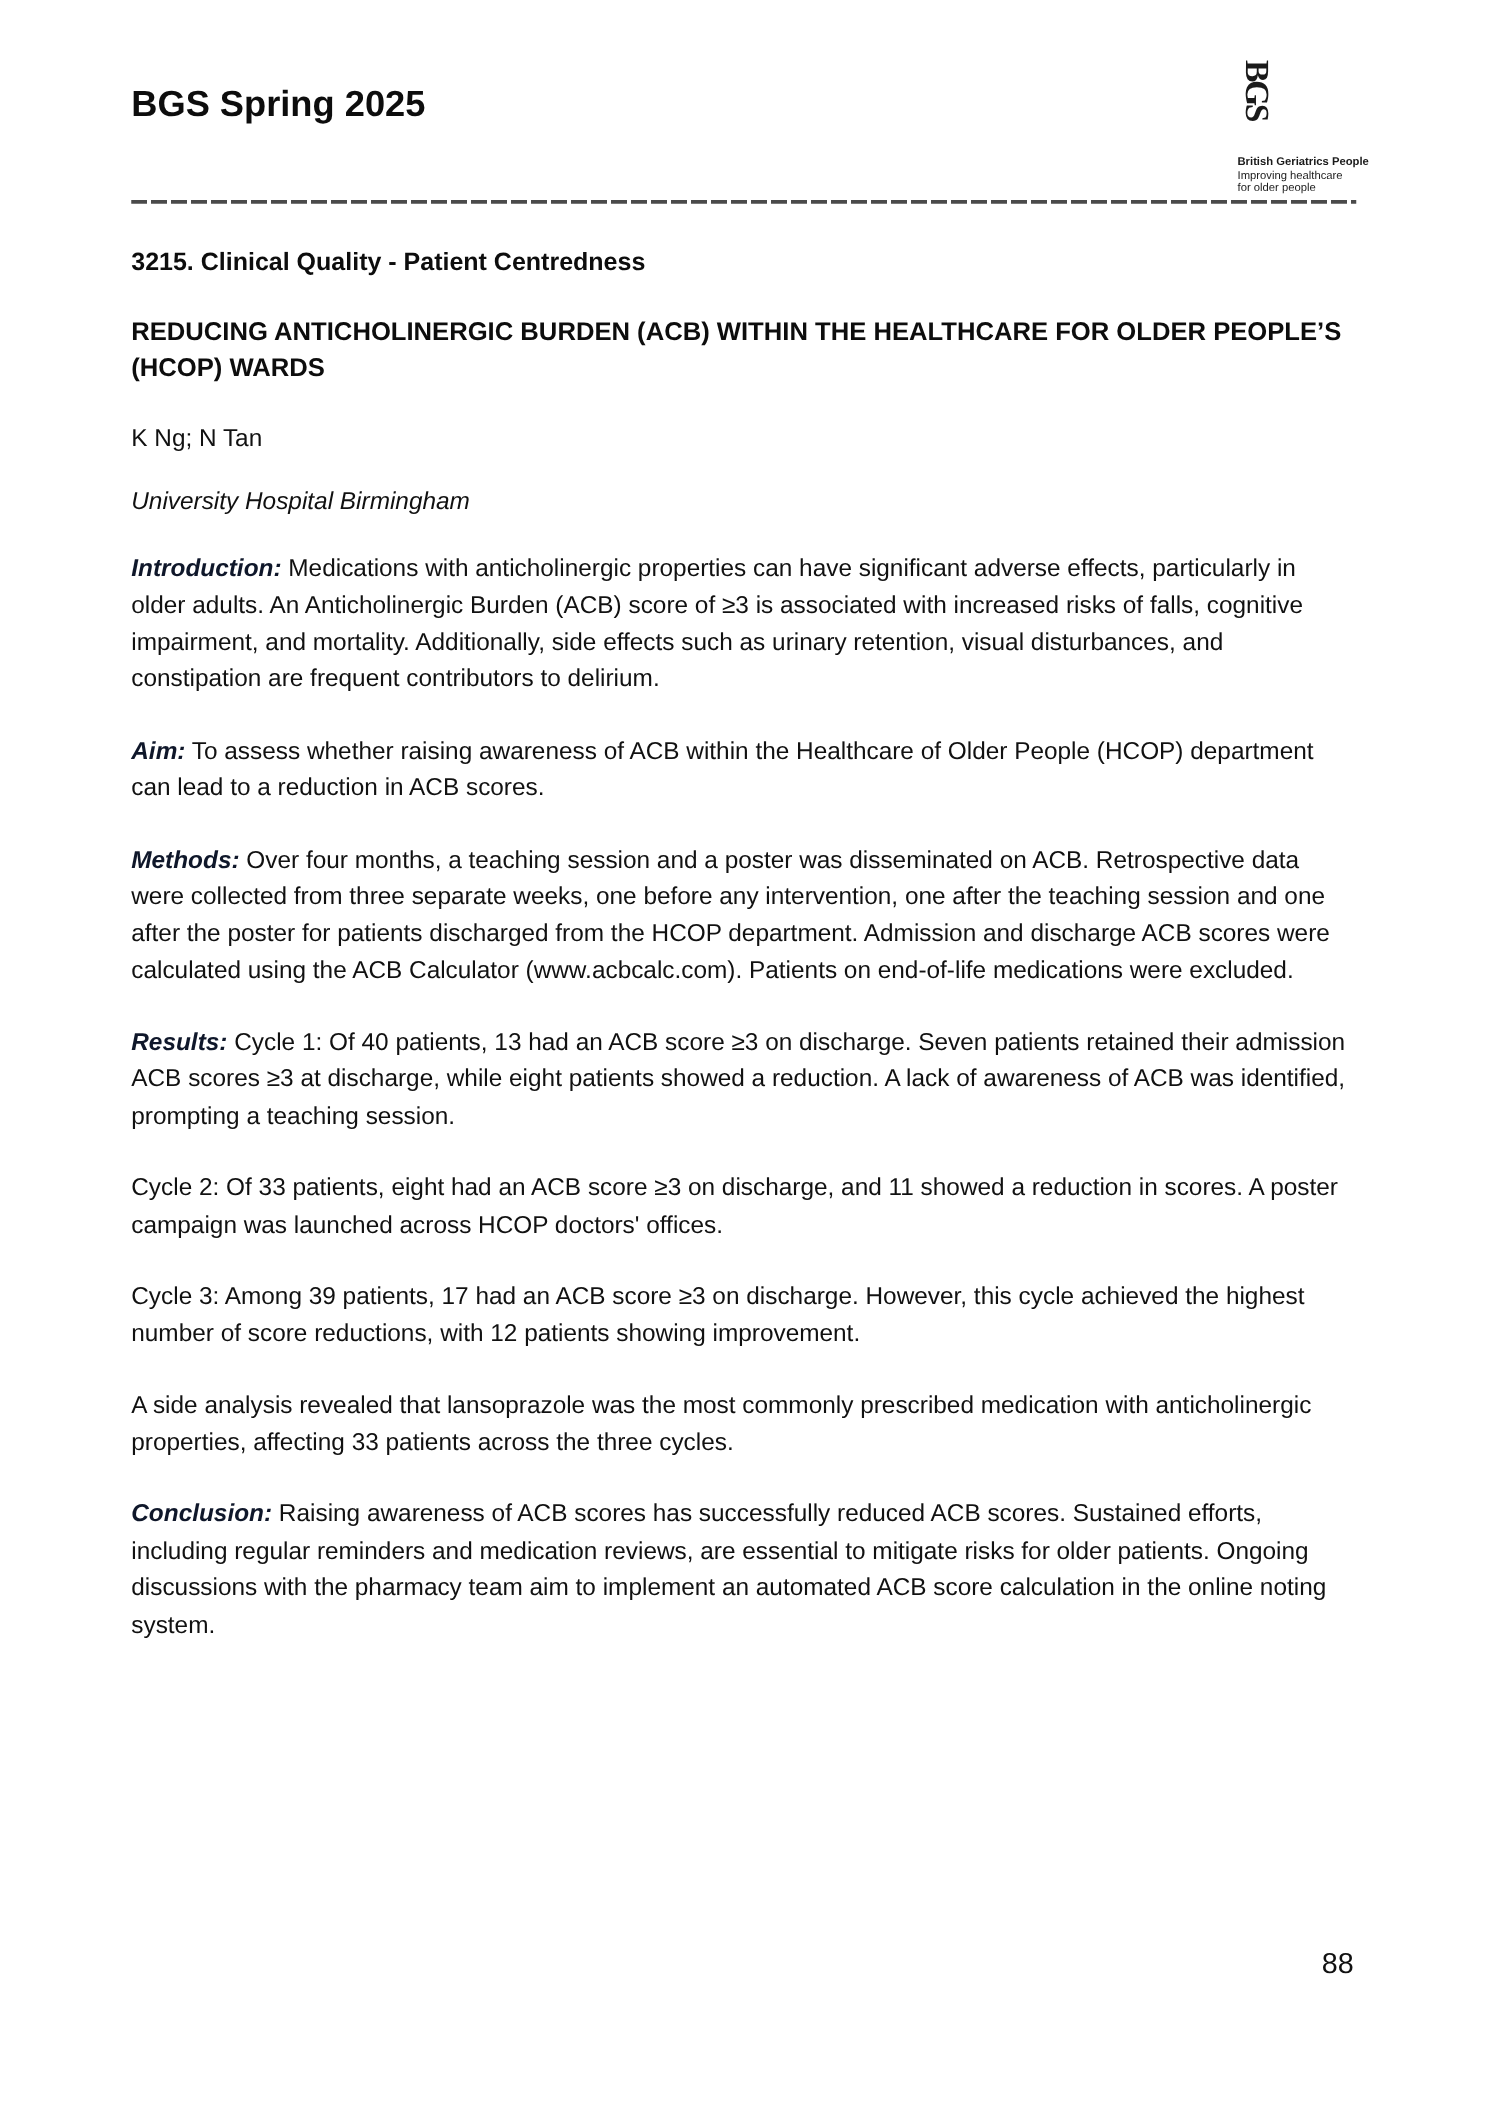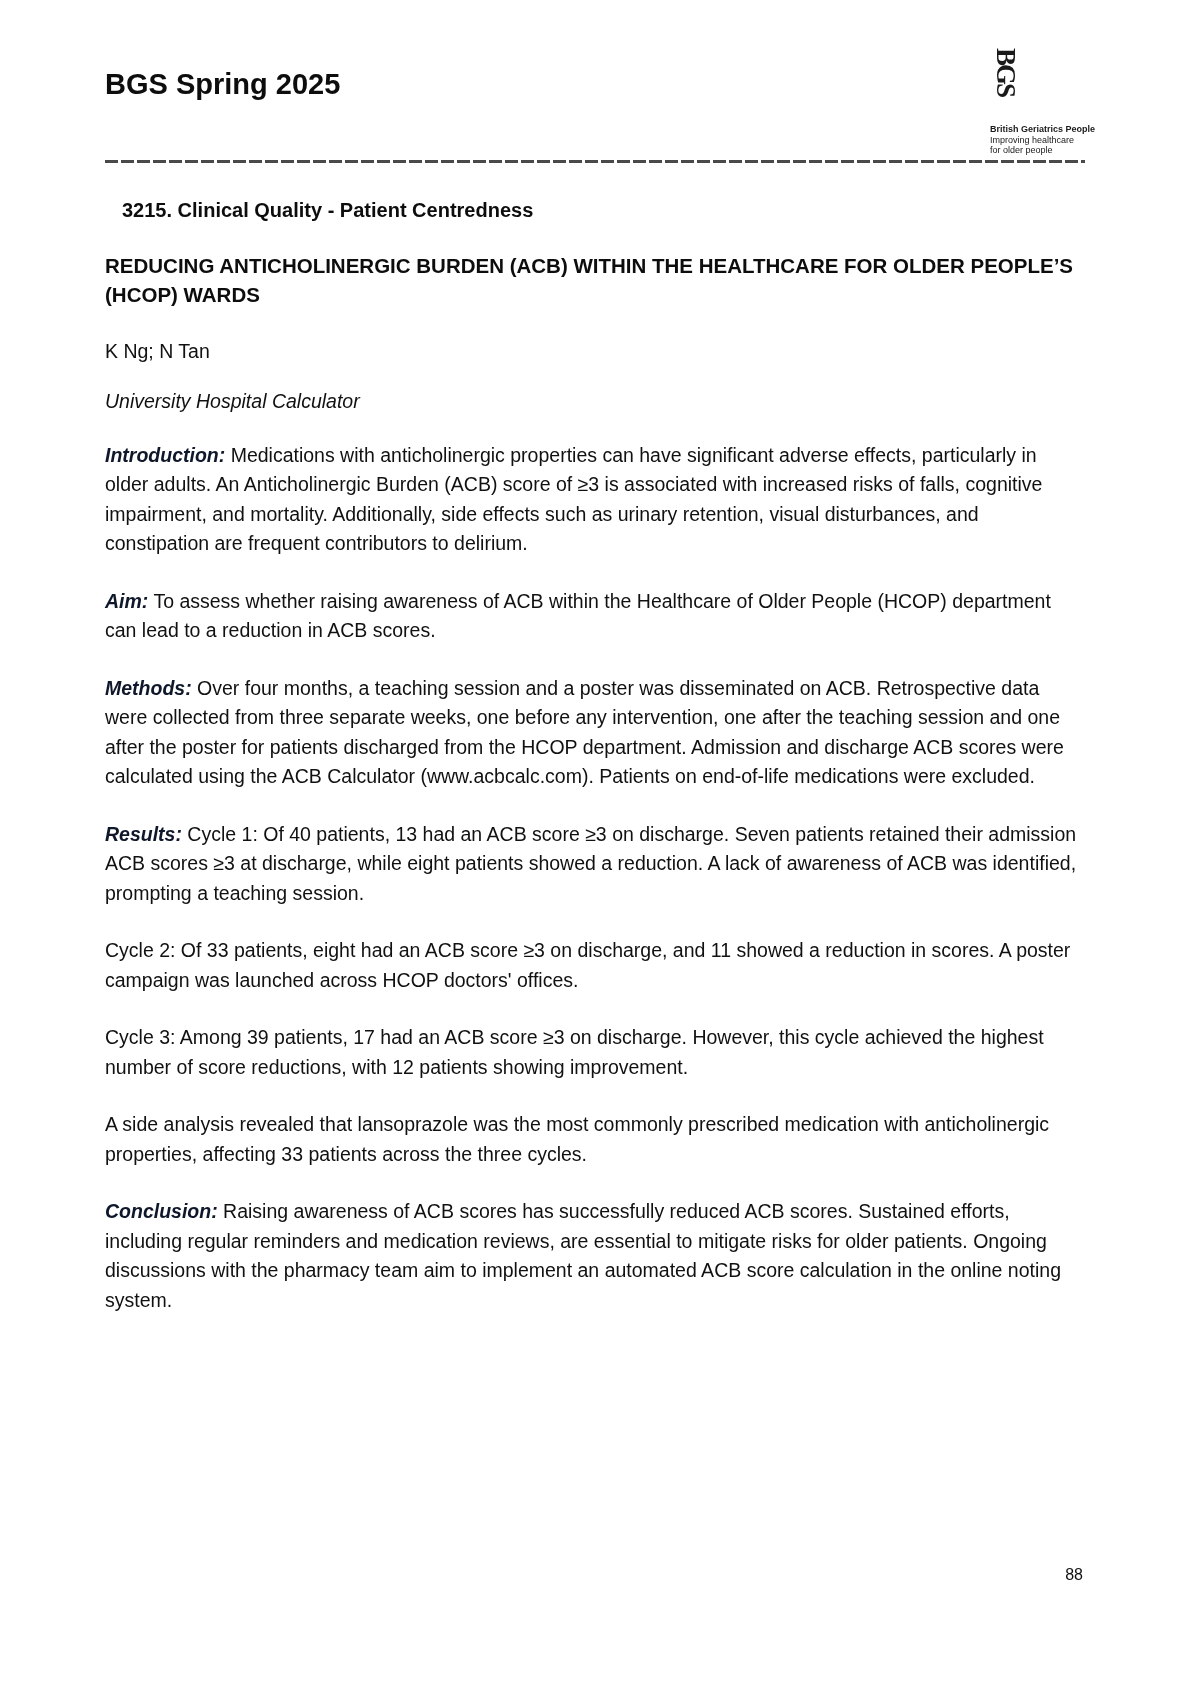--- a/index.html
+++ b/index.html
@@ -70,21 +70,20 @@
     font-size: 21px;
     line-height: 1;
     padding: 4px 7px 5px 4px;
     letter-spacing: 0.5px;
   }
   .session-heading {
     margin-top: 36px;
     font-size: 20px;
     font-weight: bold;
     color: #0d0d0d;
-    margin-left: 17px;
   }
   .abstract-title {
     margin-top: 29px;
     font-size: 20.5px;
     font-weight: bold;
     line-height: 29px;
     color: #0d0d0d;
     max-width: 980px;
   }
   .authors {
@@ -103,21 +102,21 @@
     font-size: 19.5px;
     line-height: 29.5px;
     color: #111111;
     max-width: 980px;
   }
   .para b { color: #0f172a; font-style: italic; }
   .page-number {
     position: absolute;
     right: 107px;
     bottom: 100px;
-    font-size: 16px;
+    font-size: 23px;
     color: #111111;
   }
 </style>
 </head>
 <body>
 
 <div class="page">
   <div class="content">
 
     <div class="header-row">
@@ -134,21 +133,21 @@
 
     <div class="rule"></div>
 
 
     <div class="session-heading">3215. Clinical Quality - Patient Centredness</div>
 
     <div class="abstract-title">REDUCING ANTICHOLINERGIC BURDEN (ACB) WITHIN THE HEALTHCARE FOR OLDER PEOPLE’S (HCOP) WARDS</div>
 
     <div class="authors">K Ng; N Tan</div>
 
-    <div class="affiliation">University Hospital Calculator</div>
+    <div class="affiliation">University Hospital Birmingham</div>
 
     <p class="para"><b>Introduction:</b> <span>Medications with anticholinergic properties can have significant adverse effects, particularly in older adults. An Anticholinergic Burden (ACB) score of ≥3 is associated with increased risks of falls, cognitive impairment, and mortality. Additionally, side effects such as urinary retention, visual disturbances, and constipation are frequent contributors to delirium.</span></p>
 
     <p class="para"><b>Aim:</b> <span>To assess whether raising awareness of ACB within the Healthcare of Older People (HCOP) department can lead to a reduction in ACB scores.</span></p>
 
     <p class="para"><b>Methods:</b> <span>Over four months, a teaching session and a poster was disseminated on ACB. Retrospective data were collected from three separate weeks, one before any intervention, one after the teaching session and one after the poster for patients discharged from the HCOP department. Admission and discharge ACB scores were calculated using the ACB Calculator (www.acbcalc.com). Patients on end-of-life medications were excluded.</span></p>
 
     <p class="para"><b>Results:</b> <span>Cycle 1: Of 40 patients, 13 had an ACB score ≥3 on discharge. Seven patients retained their admission ACB scores ≥3 at discharge, while eight patients showed a reduction. A lack of awareness of ACB was identified, prompting a teaching session.</span></p>
 
     <p class="para"><b></b> <span>Cycle 2: Of 33 patients, eight had an ACB score ≥3 on discharge, and 11 showed a reduction in scores. A poster campaign was launched across HCOP doctors' offices.</span></p>

